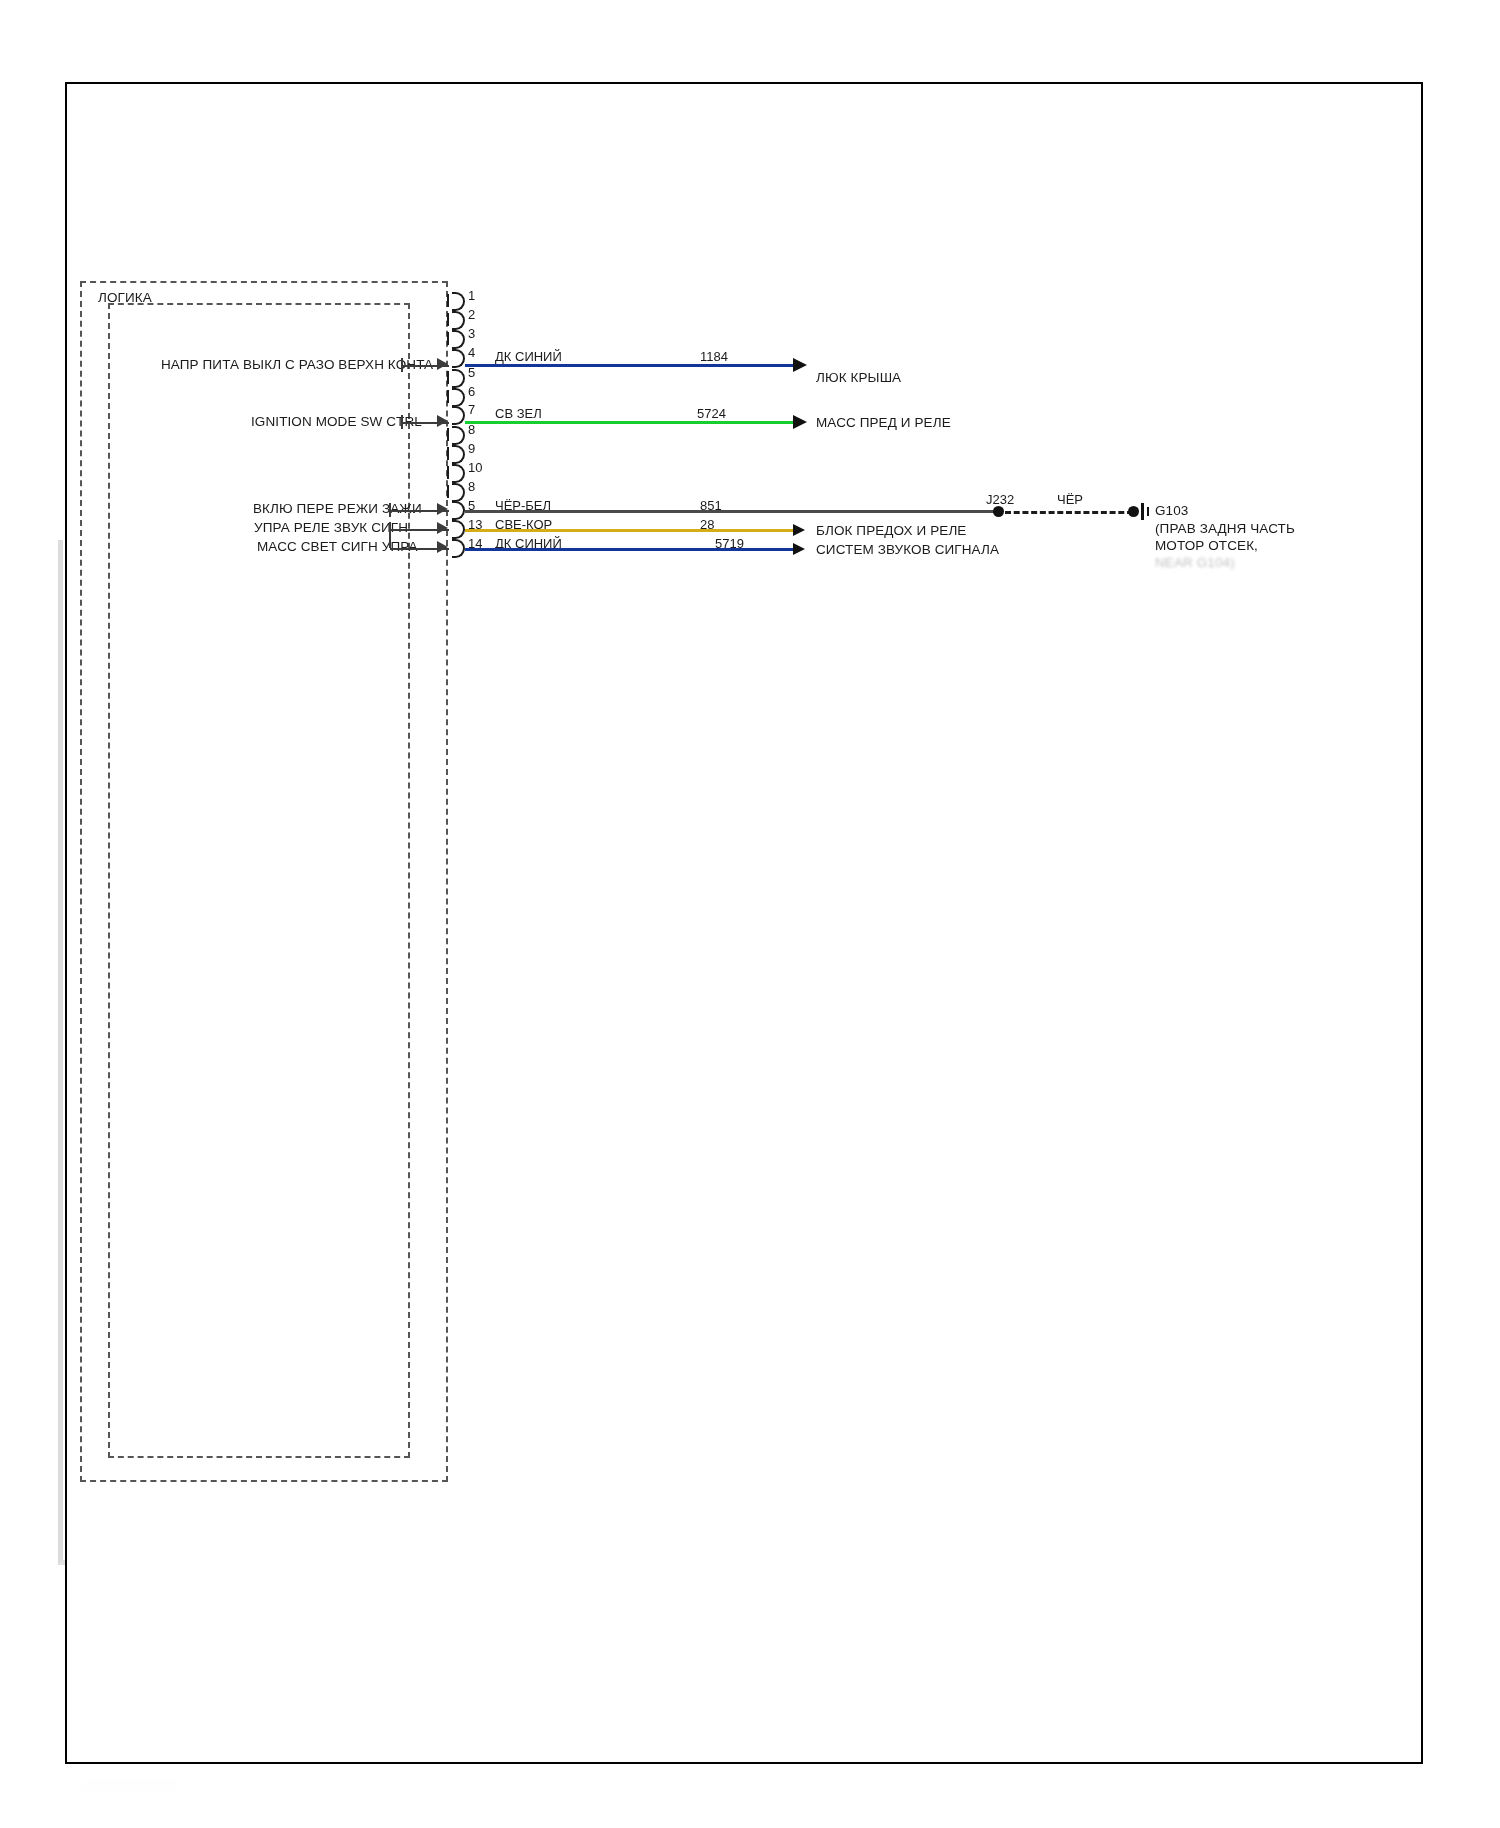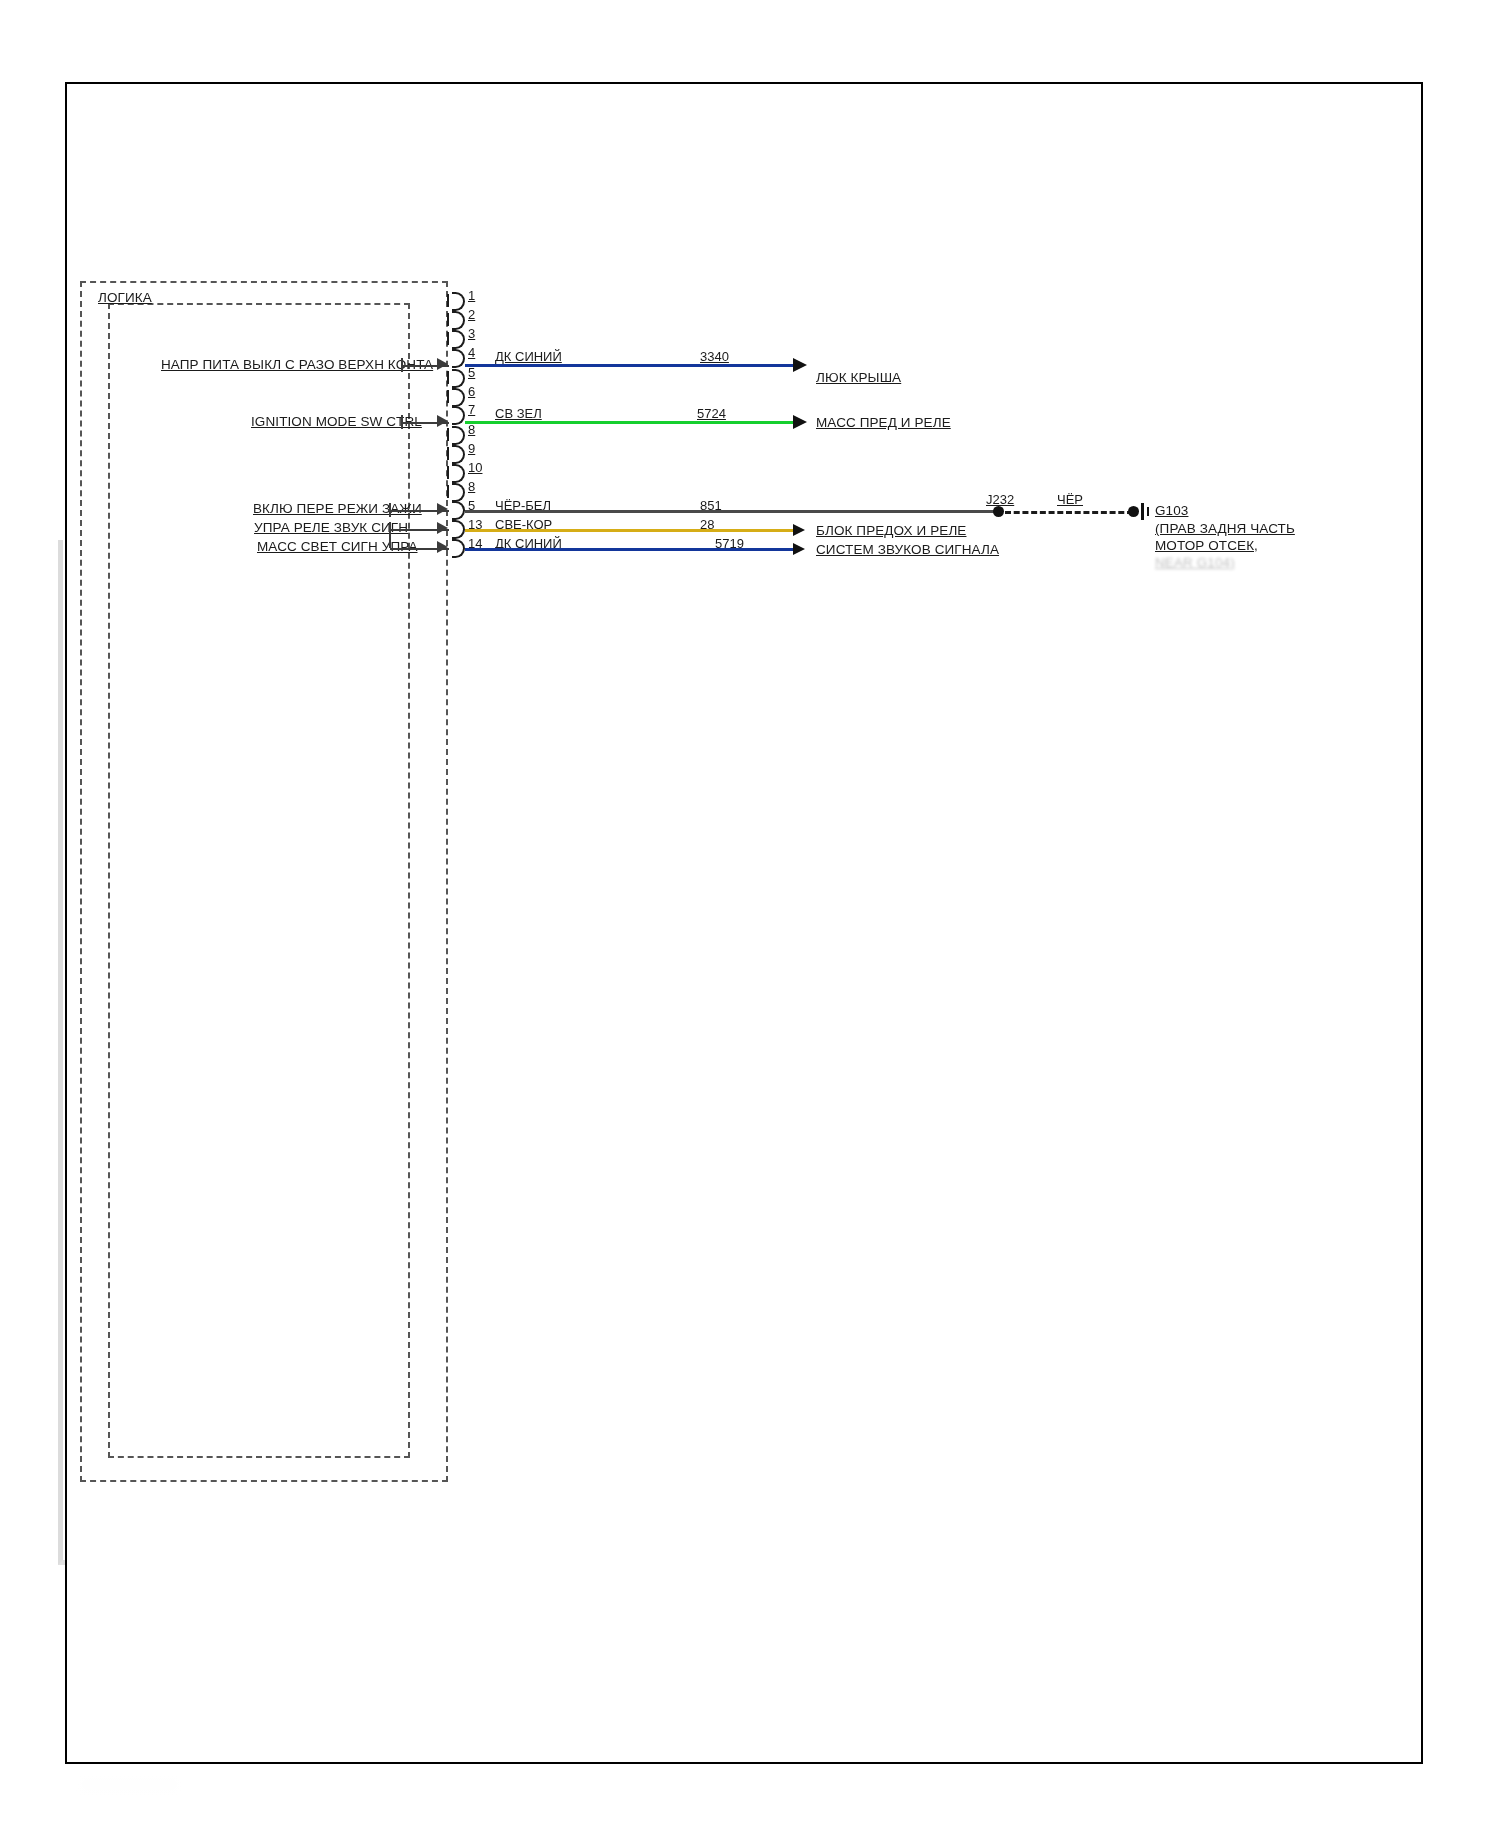--- a/index.html
+++ b/index.html
@@ -9,21 +9,21 @@
     width:1500px;height:1828px;position:relative;overflow:hidden;
     -webkit-font-smoothing:antialiased;
   }
   
   #page-frame{
     position:absolute;left:65px;top:82px;width:1358px;height:1682px;
     border:2px solid #000;box-sizing:border-box;background:#fff;
   }
   
   #canvas{position:absolute;left:0;top:0;width:1500px;height:1828px;}
-  .abs{position:absolute;text-decoration:underline;}
+  .abs{position:absolute;}
   .lbl{
     font-size:13.5px;color:#1b1b1b;white-space:nowrap;line-height:1.25;
     letter-spacing:.1px;
   }
   .wirecode{font-size:13px;color:#1b1b1b;white-space:nowrap;}
   .pinnum{font-size:13px;color:#1b1b1b;white-space:nowrap;}
 
   
   .dbox{
     position:absolute;border:2px dashed #555;box-sizing:border-box;
@@ -339,21 +339,21 @@
 
   <div class="pin-brk" style="left:452px;top:539px;"></div>
   <span class="abs pinnum" style="left:468px;top:536px;">14</span>
 
   <span class="abs lbl" style="left:161px;top:357px;">НАПР ПИТА ВЫКЛ С РАЗО ВЕРХН КОНТА</span>
   <div class="inline-h" style="left:402px;top:365px;width:47px;"></div>
   <div class="abs" style="left:437px;top:358px;width:0;height:0;border-top:6px solid transparent;border-bottom:6px solid transparent;border-left:11px solid #3b3b3b;"></div>
   <div class="inline-v" style="left:401px;top:358px;height:14px;"></div>
 
   <span class="abs wirecode" style="left:495px;top:349px;">ДК СИНИЙ</span>
-  <span class="abs wirecode" style="left:700px;top:349px;">3340</span>
+  <span class="abs wirecode" style="left:700px;top:349px;">1184</span>
   <div class="wire" style="left:465px;top:364px;width:330px;background:#13369b;"></div>
   <div class="arrowR" style="left:793px;top:358px;"></div>
   <span class="abs lbl" style="left:816px;top:370px;">ЛЮК КРЫША</span>
 
   <span class="abs lbl" style="left:251px;top:414px;">IGNITION MODE SW CTRL</span>
   <div class="inline-h" style="left:402px;top:422px;width:47px;"></div>
   <div class="abs" style="left:437px;top:415px;width:0;height:0;border-top:6px solid transparent;border-bottom:6px solid transparent;border-left:11px solid #3b3b3b;"></div>
   <div class="inline-v" style="left:401px;top:415px;height:14px;"></div>
 
   <span class="abs wirecode" style="left:495px;top:406px;">СВ ЗЕЛ</span>

